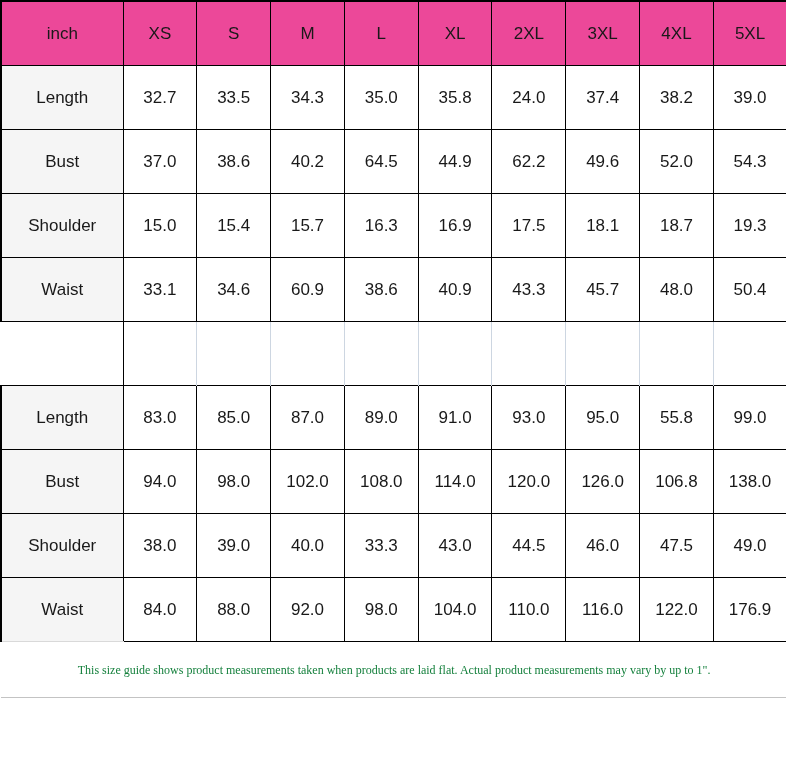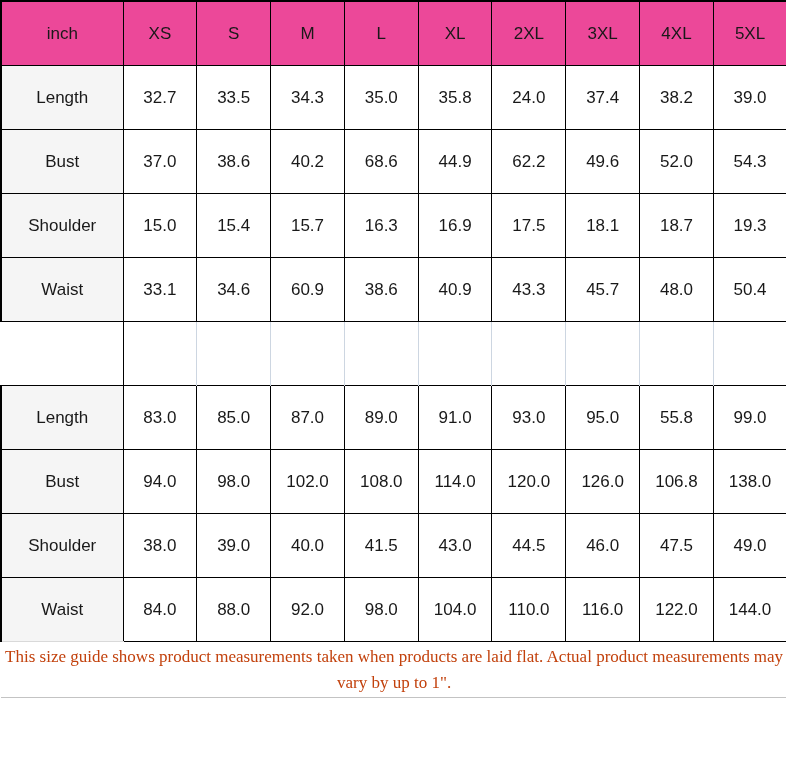--- a/index.html
+++ b/index.html
@@ -54,25 +54,25 @@
   }
   .spacer-last { border-right: none; }
 
   
   .footer-cell {
     background: #ffffff;
     border: none;
     border-bottom: 1px solid #c3c3c3;
     height: 55px;
     font-family: "Liberation Serif", "DejaVu Serif", serif;
-    font-size: 17px;
+    font-size: 12px;
     line-height: 1.5;
     white-space: normal;
     padding: 0 2px;
-    color: #c2410c;
+    color: #15803d;
   }
 </style>
 </head>
 <body>
 
 <table class="size-guide">
   <colgroup>
     <col style="width:122px">
     <col style="width:73.8px">
       <col style="width:73.8px">
@@ -107,21 +107,21 @@
         <td class="value-cell">24.0</td>
         <td class="value-cell">37.4</td>
         <td class="value-cell">38.2</td>
         <td class="value-cell edge-r">39.0</td>
       </tr>
       <tr>
         <td class="label-cell edge-l">Bust</td>
         <td class="value-cell">37.0</td>
         <td class="value-cell">38.6</td>
         <td class="value-cell">40.2</td>
-        <td class="value-cell">68.6</td>
+        <td class="value-cell">64.5</td>
         <td class="value-cell">44.9</td>
         <td class="value-cell">62.2</td>
         <td class="value-cell">49.6</td>
         <td class="value-cell">52.0</td>
         <td class="value-cell edge-r">54.3</td>
       </tr>
       <tr>
         <td class="label-cell edge-l">Shoulder</td>
         <td class="value-cell">15.0</td>
         <td class="value-cell">15.4</td>
@@ -179,36 +179,36 @@
         <td class="value-cell">120.0</td>
         <td class="value-cell">126.0</td>
         <td class="value-cell">106.8</td>
         <td class="value-cell edge-r">138.0</td>
       </tr>
       <tr>
         <td class="label-cell edge-l">Shoulder</td>
         <td class="value-cell">38.0</td>
         <td class="value-cell">39.0</td>
         <td class="value-cell">40.0</td>
-        <td class="value-cell">41.5</td>
+        <td class="value-cell">33.3</td>
         <td class="value-cell">43.0</td>
         <td class="value-cell">44.5</td>
         <td class="value-cell">46.0</td>
         <td class="value-cell">47.5</td>
         <td class="value-cell edge-r">49.0</td>
       </tr>
       <tr>
         <td class="label-cell edge-l label-last">Waist</td>
         <td class="value-cell">84.0</td>
         <td class="value-cell">88.0</td>
         <td class="value-cell">92.0</td>
         <td class="value-cell">98.0</td>
         <td class="value-cell">104.0</td>
         <td class="value-cell">110.0</td>
         <td class="value-cell">116.0</td>
         <td class="value-cell">122.0</td>
-        <td class="value-cell edge-r">144.0</td>
+        <td class="value-cell edge-r">176.9</td>
       </tr>
       <tr>
         <td colspan="10" class="footer-cell">This size guide shows product measurements taken when products are laid flat. Actual product measurements may vary by up to 1".</td>
       </tr>
     </tbody>
 </table>
 
 </body></html>

